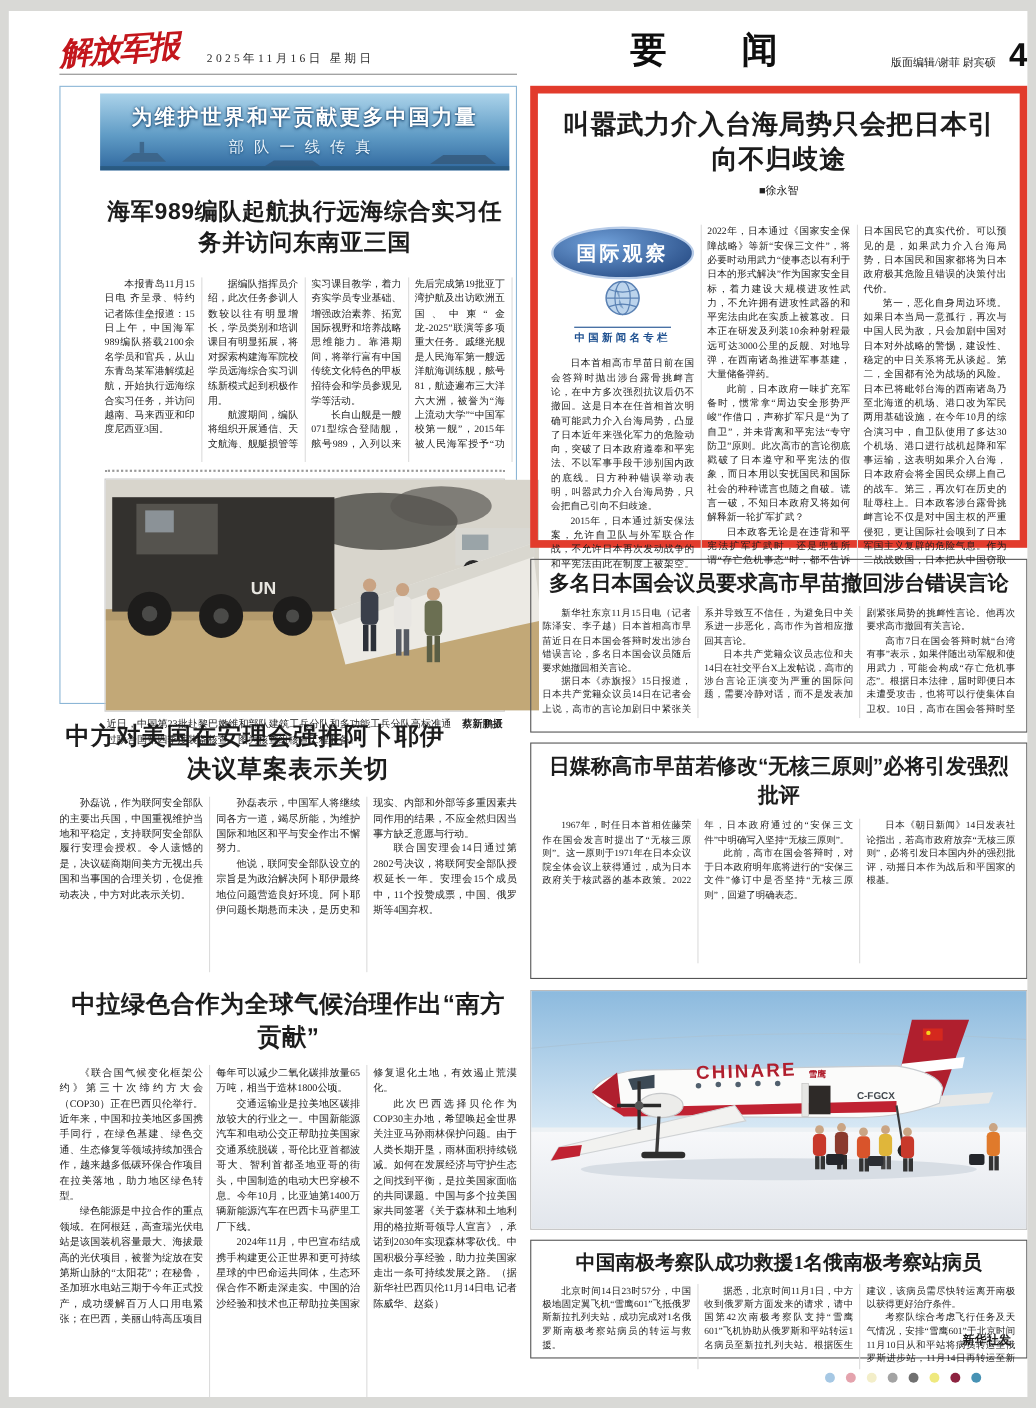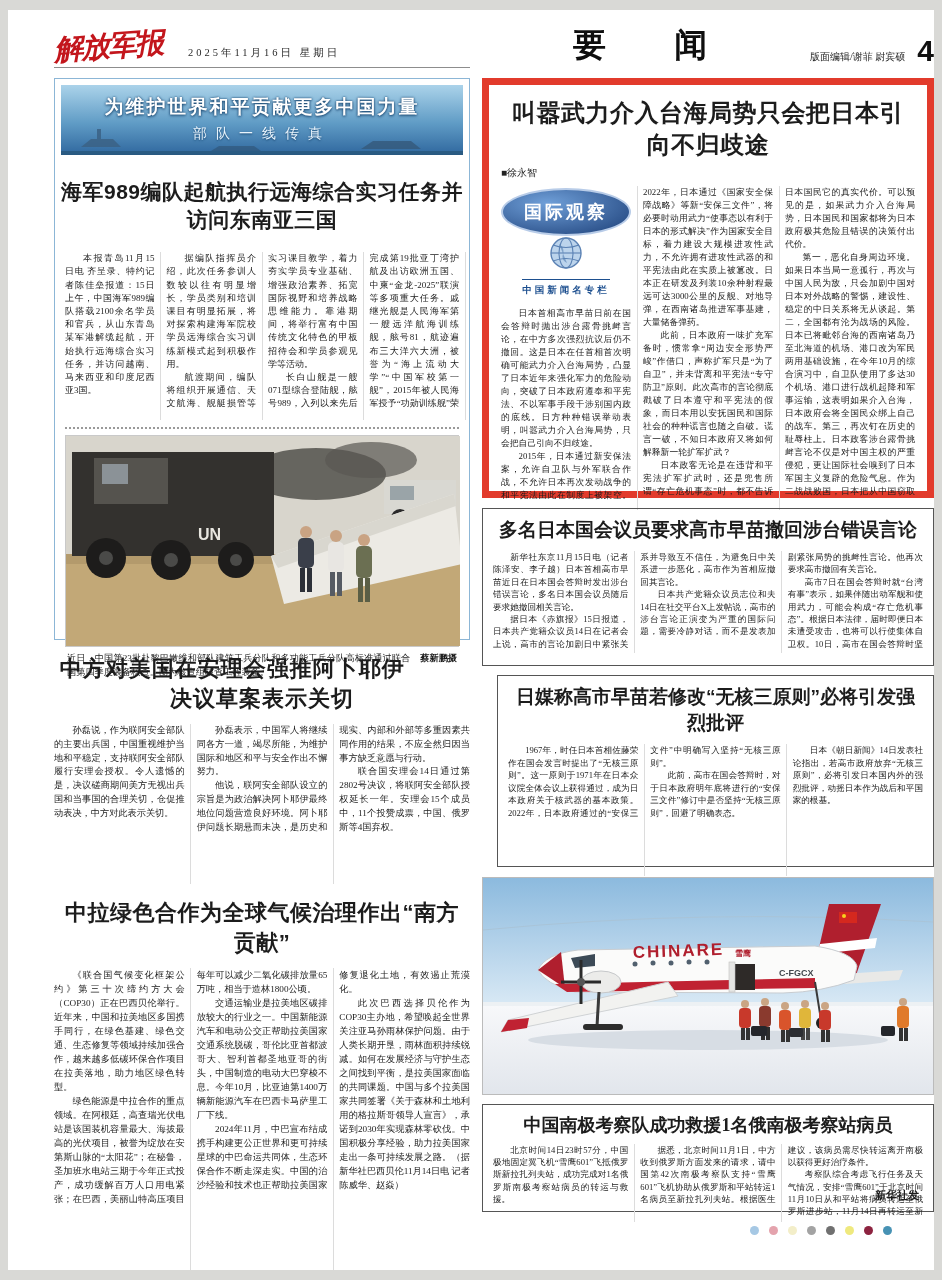--- a/index.html
+++ b/index.html
@@ -21,21 +21,21 @@
   .col-l{width:416px;flex:none;}
   .col-r{width:452px;flex:none;}
 
   
   .body-cols{column-gap:12px;column-rule:1px solid #dcdcdc;text-align:justify;overflow:hidden;}
   .body-cols p{margin:0;text-indent:2em;}
   .h-sans{font-family:"Liberation Sans",sans-serif;font-weight:bold;text-align:center;}
   .h-serif{font-family:"Liberation Serif",serif;font-weight:bold;text-align:center;}
 
   
-  .box-blue{border:1px solid #8cb6d6;height:562px;box-sizing:border-box;}
+  .box-blue{border:1px solid #8cb6d6;height:562px;box-sizing:border-box;padding-left:30px;}
   .banner{height:70px;margin:6px;position:relative;background:linear-gradient(180deg,#abd3ea 0%,#5f9bc5 55%,#2f679e 100%);overflow:hidden;}
   .banner-title{position:relative;z-index:2;text-align:center;color:#fff;font-family:"Liberation Sans",sans-serif;font-weight:bold;font-size:19px;letter-spacing:2px;margin-top:9px;text-shadow:0 1px 3px #184670,0 0 2px #184670;}
   .banner-sub{position:relative;z-index:2;text-align:center;color:#eaf5fd;font-size:14px;letter-spacing:9px;margin-top:5px;text-shadow:0 1px 2px #184670;}
   .banner svg{position:absolute;left:0;bottom:0;z-index:1;}
   .navy-headline{font-size:21px;padding:9px 4px 4px;letter-spacing:0.5px;}
   .navy-body{column-count:4;font-size:9px;line-height:13.2px;height:168px;padding:0 10px;}
   .dotted{border-top:2px dotted #999;margin:7px 10px 6px;}
   .photo{margin:0 10px;border:1px solid #c9c9c9;}
   .photo svg{display:block;}
   .caption{font-size:9.2px;line-height:13.5px;padding:5px 12px 6px;text-align:justify;}
@@ -44,32 +44,32 @@
   
   .art{margin-top:14px;}
   .sc-h{font-size:22px;margin:0 0 10px;letter-spacing:1px;}
   .sc-body{column-count:3;font-size:9.2px;line-height:13.8px;height:160px;}
   .latam-h{font-size:22px;margin:4px 0 10px;letter-spacing:0.5px;}
   .latam-body{column-count:3;font-size:9.2px;line-height:14px;height:316px;}
 
   
   .box-red{border:7px solid #e23b2c;box-sizing:border-box;height:420px;padding:8px 12px;}
   .oped-h{font-size:24px;margin:4px 0 2px;letter-spacing:0.5px;}
-  .oped-byline{text-align:left;font-size:10px;margin:5px 0 6px;color:#222;}
+  .oped-byline{text-align:center;font-size:10px;margin:5px 0 24px;color:#222;}
   .oped-body{column-count:3;font-size:8.8px;line-height:13px;height:324px;}
   .badge-wrap{break-inside:avoid;text-align:center;margin:2px 0 10px;}
   .badge{display:inline-block;position:relative;width:126px;height:44px;border-radius:50%;background:radial-gradient(ellipse at 35% 30%,#6f9fd8,#1c3f78);border:2px solid #b8cce8;color:#fff;font-family:"Liberation Sans",sans-serif;font-weight:bold;font-size:18px;line-height:44px;letter-spacing:3px;text-indent:0;}
   .badge-sub{display:inline-block;margin-top:5px;color:#1d4f8f;font-family:"Liberation Sans",sans-serif;font-weight:bold;font-size:9.5px;letter-spacing:3px;border-top:1px solid #1d4f8f;padding-top:3px;text-indent:0;}
 
   
   .box-thin{border:1px solid #555;box-sizing:border-box;padding:7px 10px;}
   .diet{margin-top:10px;height:158px;}
   .diet-h{font-size:19px;margin:1px 0 8px;}
   .diet-body{column-count:3;font-size:8.6px;line-height:12.4px;height:102px;}
-  .nuke{margin-top:9px;height:192px;margin-left:15px;}
+  .nuke{margin-top:9px;height:215px;}
   .nuke-h{font-size:19px;margin:1px 0 8px;}
   .nuke-body{column-count:3;font-size:8.6px;line-height:12.6px;height:132px;}
   .plane{margin-top:10px;border:1px solid #bbb;}
   .plane svg{display:block;}
   .antarctic{margin-top:9px;height:108px;position:relative;}
   .ant-h{font-size:18px;margin:1px 0 7px;}
   .ant-body{column-count:3;font-size:8.6px;line-height:12.2px;height:78px;}
   .ant-credit{position:absolute;right:14px;bottom:8px;font-weight:bold;font-size:11px;}
 
   .dots{text-align:right;padding:9px 42px 0 0;}

